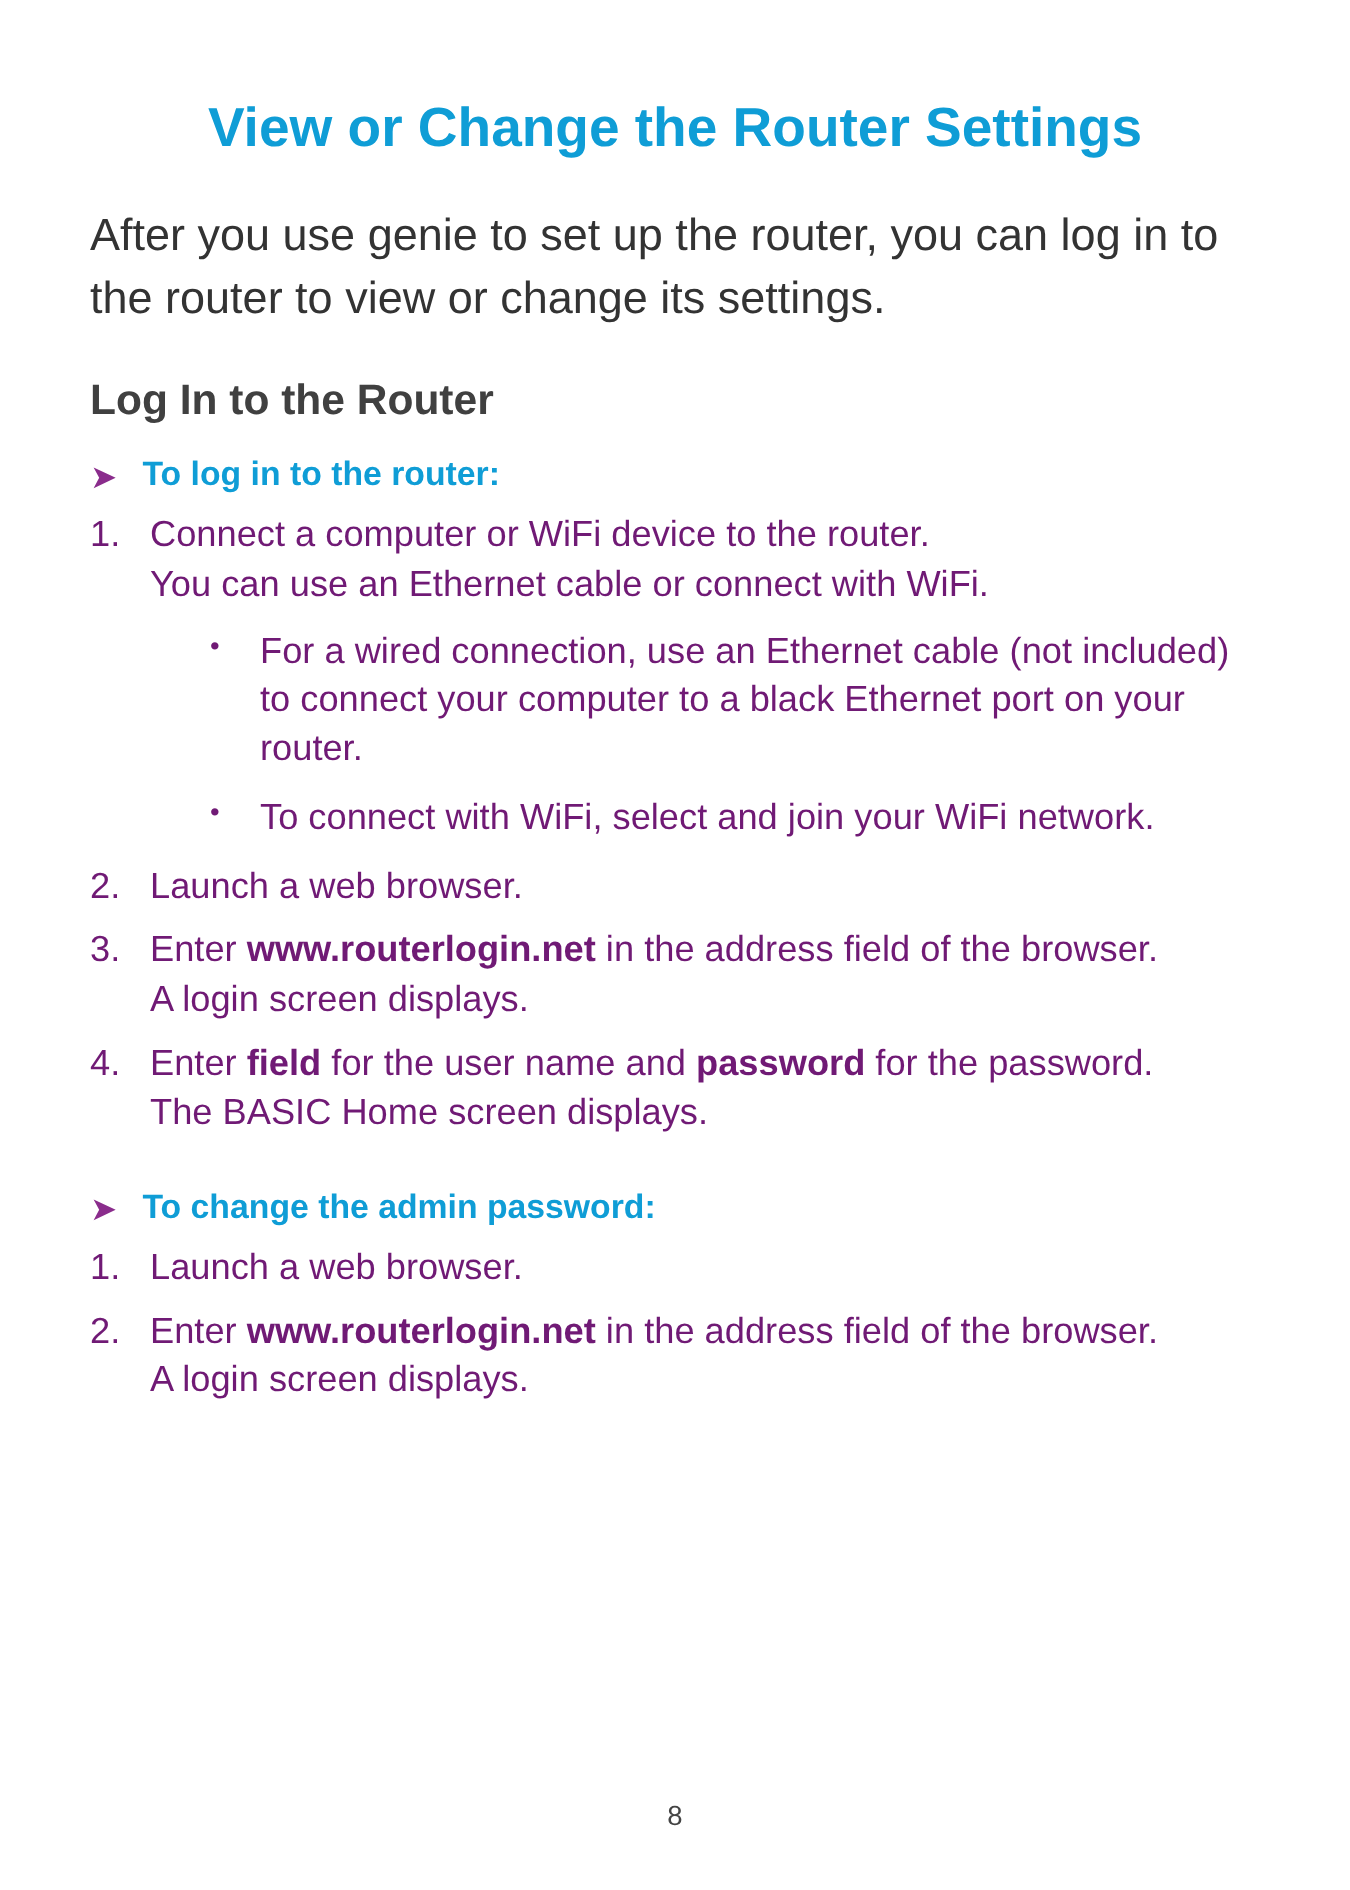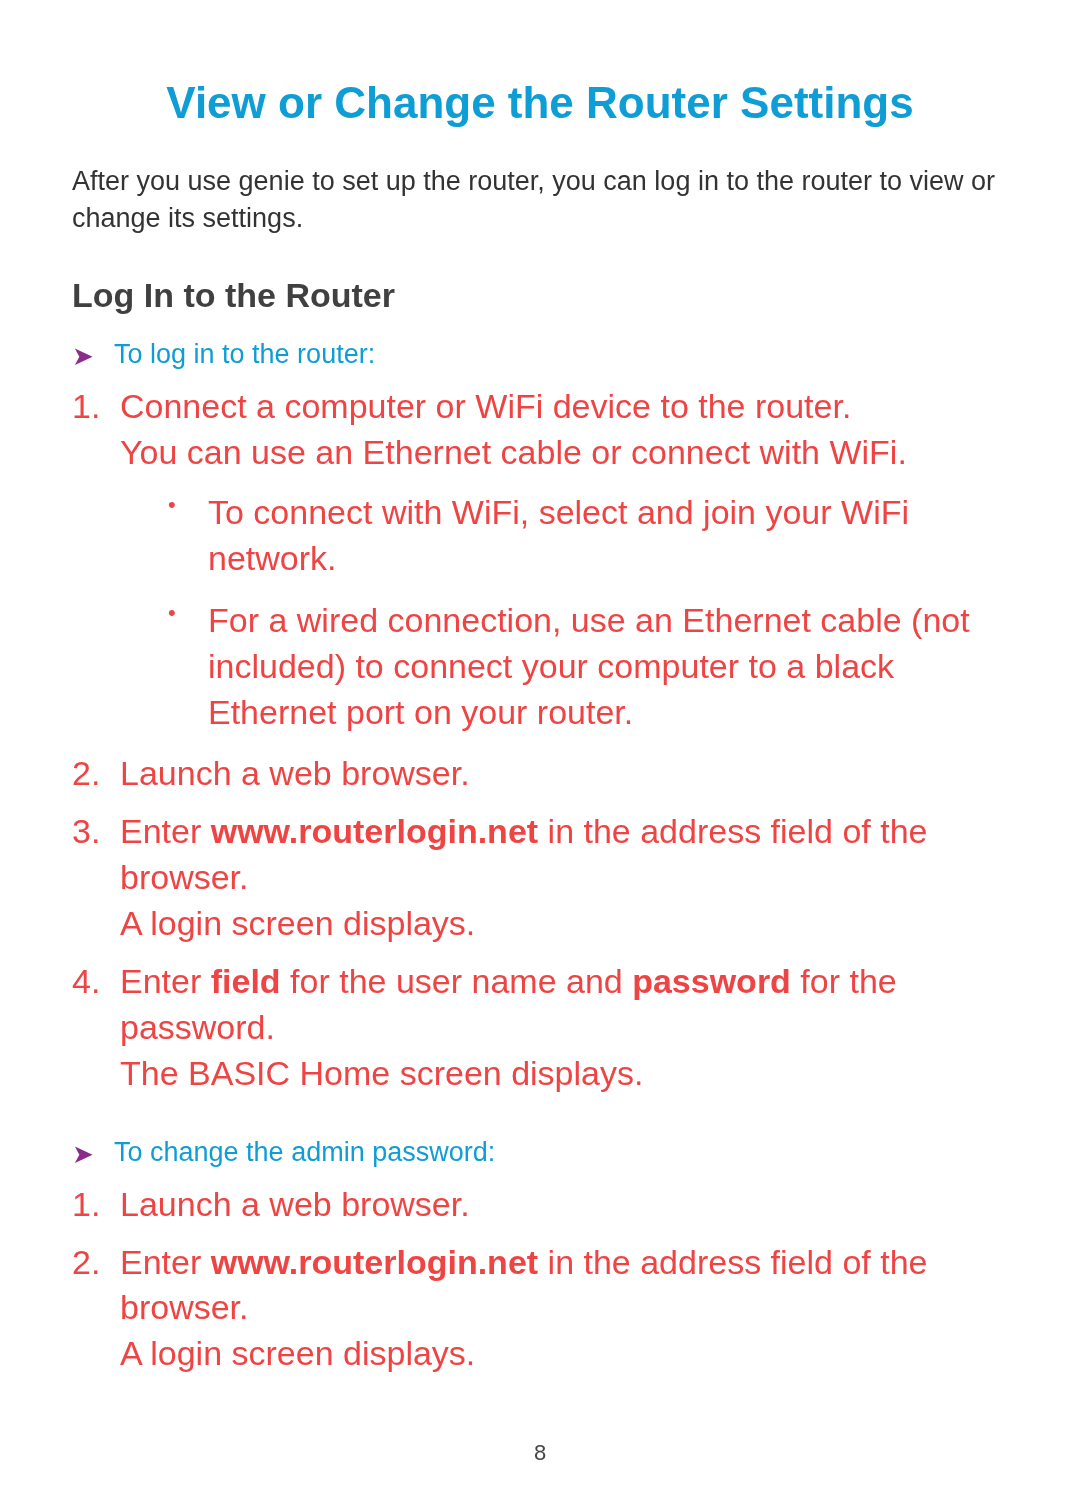--- a/index.html
+++ b/index.html
@@ -15,21 +15,21 @@
   }
   .h1 {
     color: #0f9dd6;
     font-size: 44px;
     font-weight: 700;
     line-height: 1.15;
     margin-bottom: 34px;
     text-align: center;
   }
   .intro {
-    font-size: 27px;
+    font-size: 36px;
     line-height: 1.4;
     color: #333;
     margin-bottom: 38px;
   }
   .h2 {
     color: #404040;
     font-size: 34px;
     font-weight: 700;
     margin-bottom: 24px;
   }
@@ -45,27 +45,27 @@
     font-size: 26px;
     line-height: 1;
     width: 22px;
     flex: 0 0 auto;
     position: relative;
     top: 2px;
   }
   .proc-title {
     color: #0f9dd6;
     font-size: 27px;
-    font-weight: 400;
+    font-weight: 700;
   }
   ol.steps {
     list-style: none;
     counter-reset: step;
-    font-size: 34px;
-    color: #ef4444;
+    font-size: 29px;
+    color: #701a75;
   }
   ol.steps > li {
     counter-increment: step;
     position: relative;
     padding-left: 48px;
     margin-top: 12px;
     line-height: 1.35;
   }
   ol.steps > li::before {
     content: counter(step) ".";
@@ -120,22 +120,22 @@
   <div class="proc-row">
     <span class="proc-arrow">➤</span>
     <span class="proc-title">To log in to the router:</span>
   </div>
 
   <ol class="steps">
     <li>
       <span>Connect a computer or WiFi device to the router.</span>
       <div class="step-note">You can use an Ethernet cable or connect with WiFi.</div>
       <ul class="bullets">
+        <li>For a wired connection, use an Ethernet cable (not included) to connect your computer to a black Ethernet port on your router.</li>
         <li>To connect with WiFi, select and join your WiFi network.</li>
-        <li>For a wired connection, use an Ethernet cable (not included) to connect your computer to a black Ethernet port on your router.</li>
       </ul>
     </li>
     <li>
       <span>Launch a web browser.</span>
     </li>
     <li>
       <span><span>Enter </span><span class="b">www.routerlogin.net</span><span> in the address field of the browser.</span></span>
       <div class="step-note">A login screen displays.</div>
     </li>
     <li>

